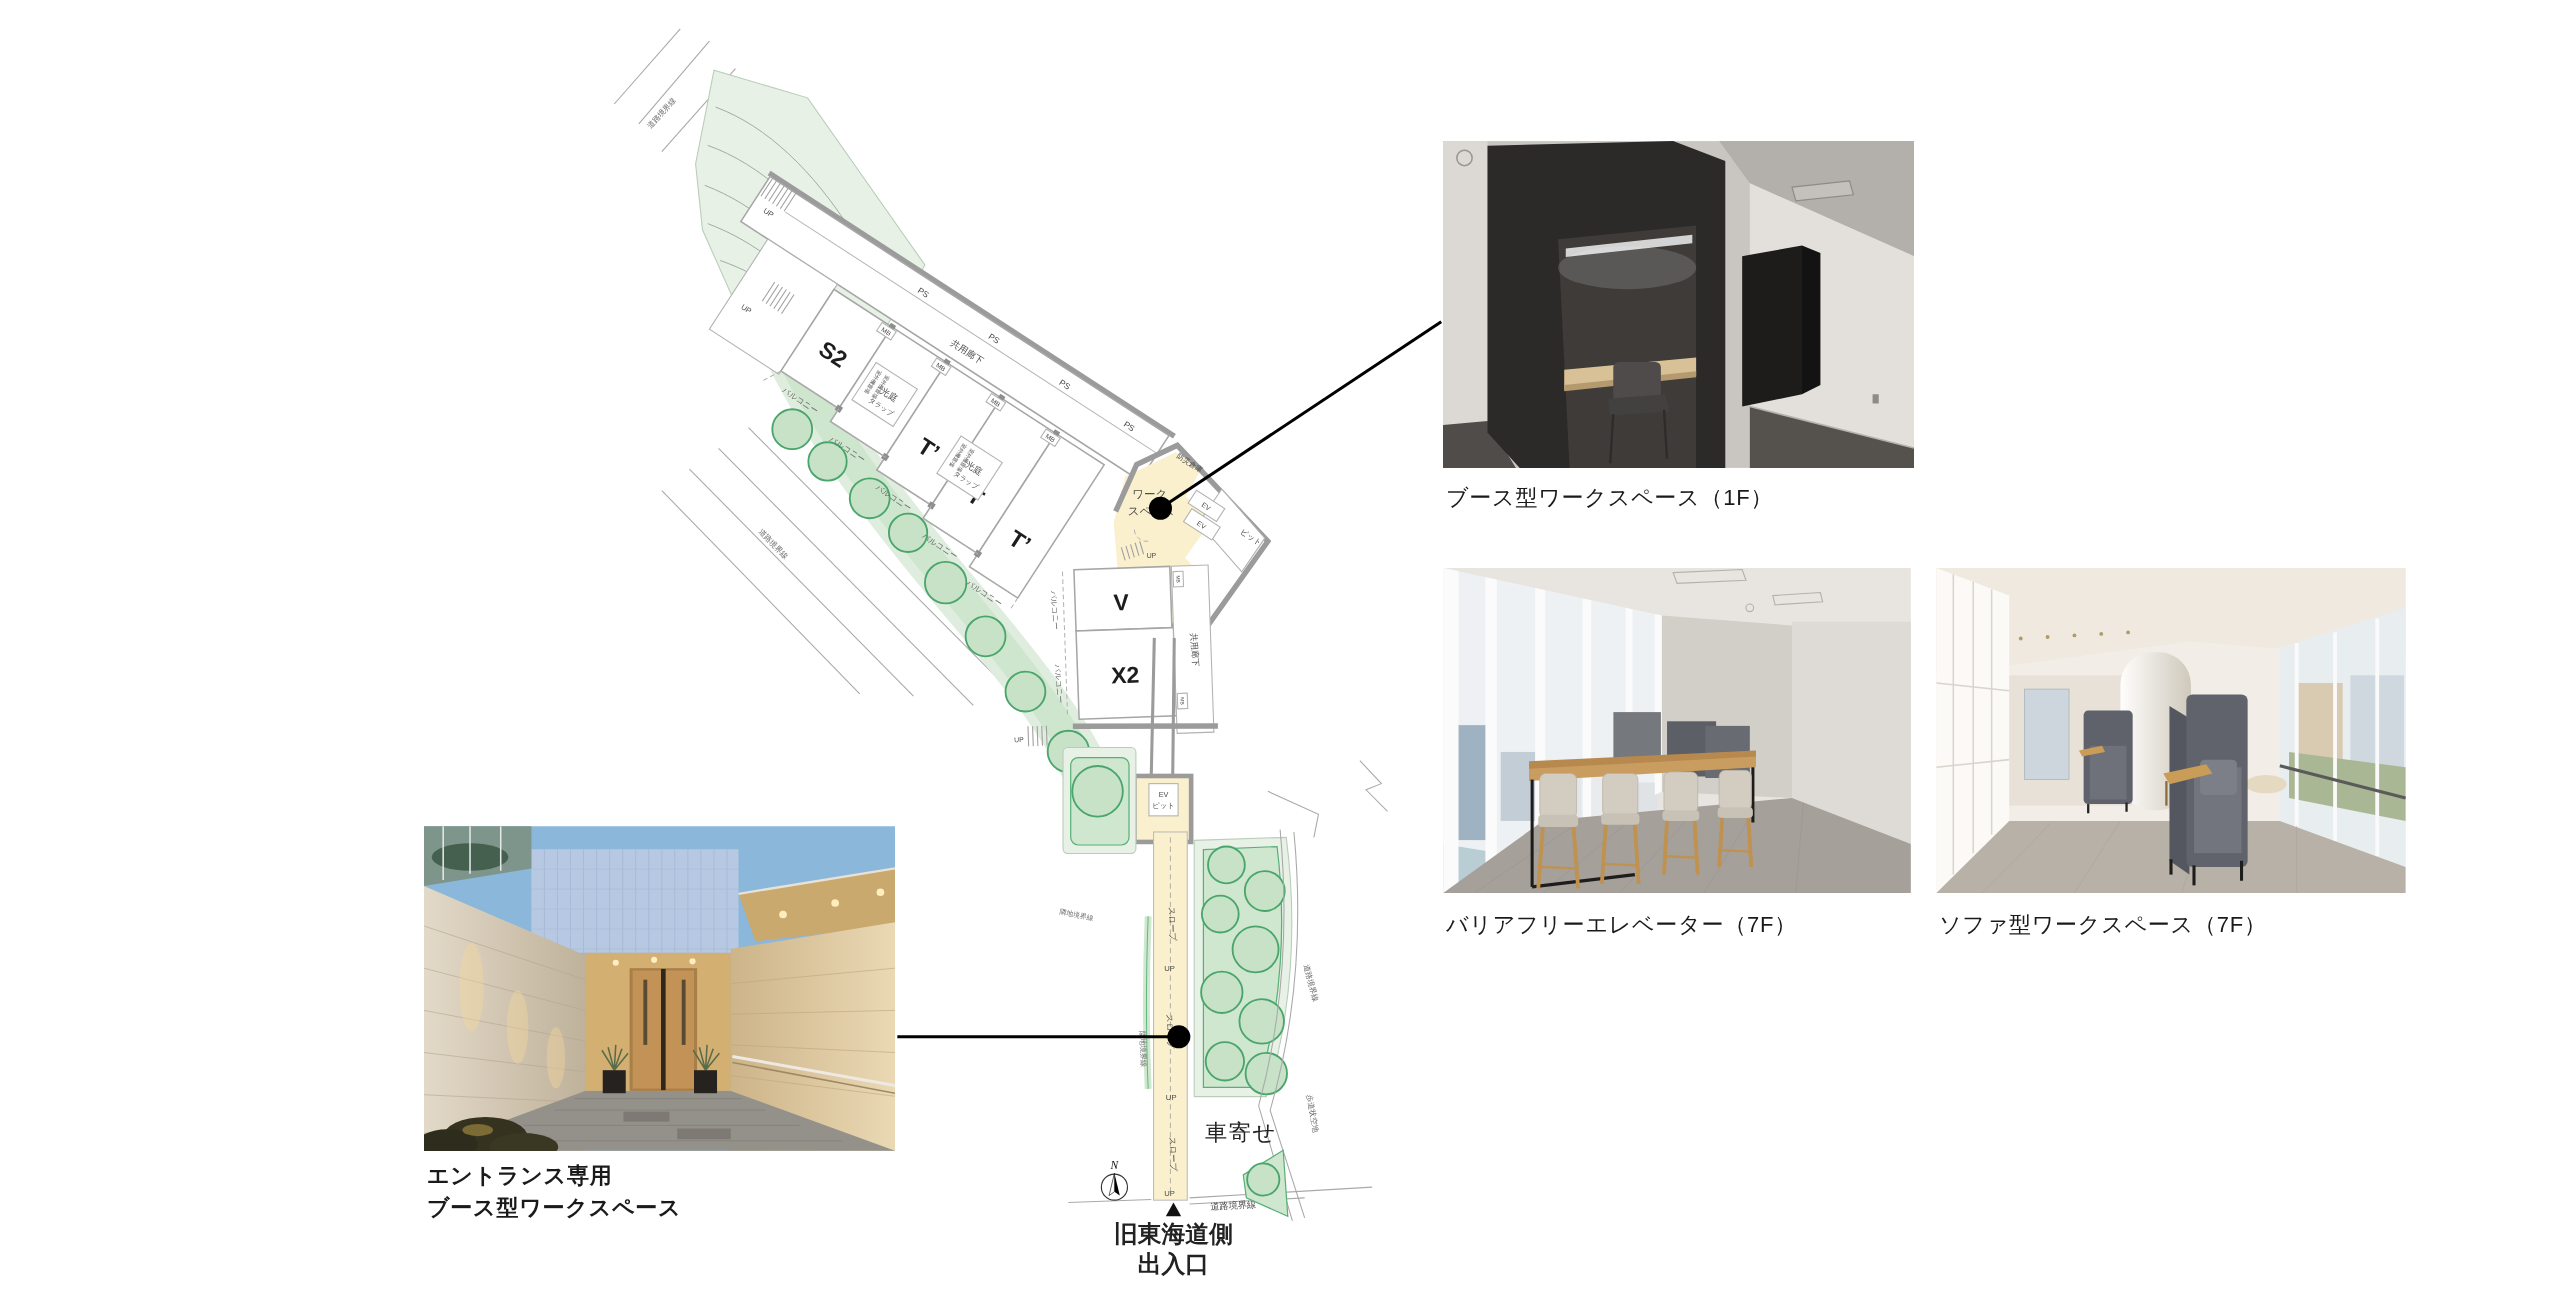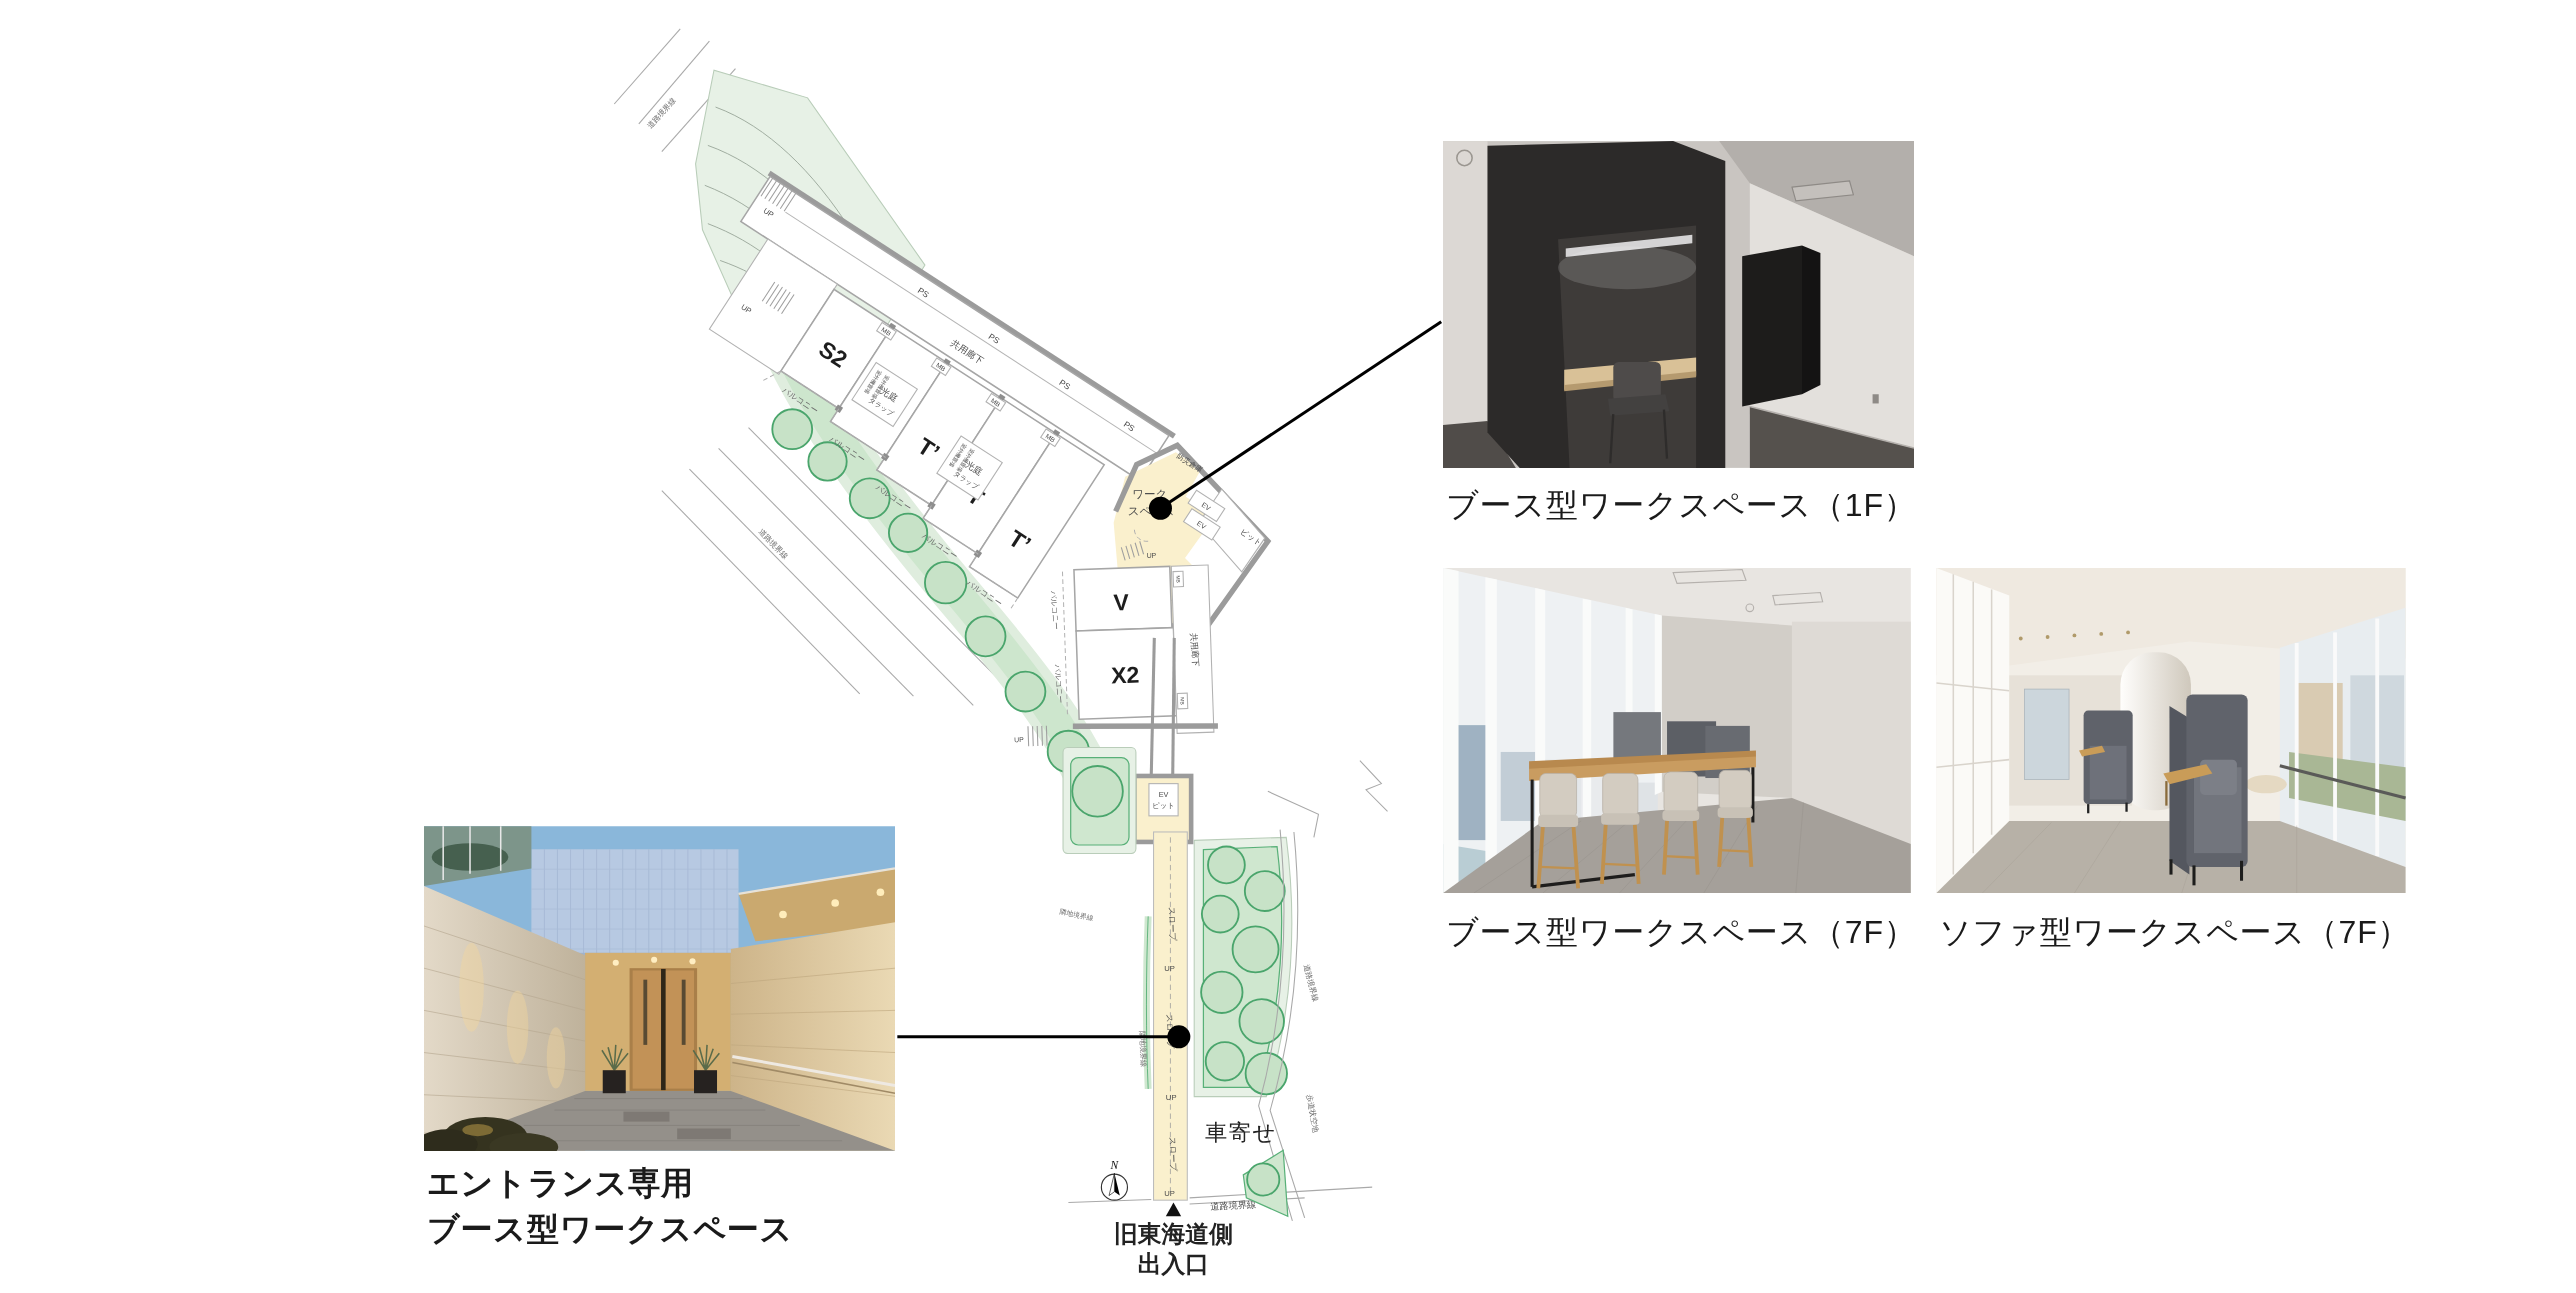--- a/index.html
+++ b/index.html
@@ -1,19 +1,19 @@
 <!DOCTYPE html>
 <html style="font-size:12.3px"><head>
 <meta charset="utf-8">
 <style>
   html,body{margin:0;padding:0;background:#ffffff;}
   body{width:2576px;height:1294px;position:relative;overflow:hidden;
        font-family:"Liberation Sans","DejaVu Sans",sans-serif;}
   .abs{position:absolute;}
-  .caption{color:#1a1a1a;font-size:32px;letter-spacing:0.8px;line-height:1.45;white-space:nowrap;}
+  .caption{color:#1a1a1a;font-size:22px;letter-spacing:0.8px;line-height:1.45;white-space:nowrap;}
   svg text{font-family:"Liberation Sans","DejaVu Sans",sans-serif;}
   .lbl{fill:#4a4a4a;}
   .lbl2{fill:#6a6a6a;}
   .roomlbl{fill:#1d1d1d;font-weight:600;}
   .room{fill:#ffffff;stroke:#a6a6a6;stroke-width:2;}
   .roomthin{fill:#ffffff;stroke:#b2b2b2;stroke-width:1.4;}
   .wallT{stroke:#9b9b9b;stroke-width:7;fill:none;stroke-linecap:square;}
   .wallM{stroke:#9b9b9b;stroke-width:4;fill:none;}
   .thin{stroke:#b5b5b5;stroke-width:1.3;fill:none;}
   .bline{stroke:#a9a9a9;stroke-width:1.4;fill:none;}
@@ -391,21 +391,21 @@
     <g>
       <rect x="360" y="264" width="42" height="52" rx="8" fill="#d3ccc1" stroke="#b9b2a7"></rect>
       <rect x="358" y="312" width="46" height="14" rx="5" fill="#c8c1b6"></rect>
       <line x1="364" y1="326" x2="360" y2="390" stroke="#c0914f" stroke-width="5"></line>
       <line x1="398" y1="326" x2="402" y2="390" stroke="#c0914f" stroke-width="5"></line>
       <line x1="361" y1="368" x2="401" y2="370" stroke="#c0914f" stroke-width="3"></line>
     </g>
   </g>
 </svg>
 </div>
-<div class="abs caption" style="left:1446px;top:909px;">ブース型ワークスペース（7F）</div>
+<div class="abs caption" style="left:1446px;top:909px;">バリアフリーエレベーター（7F）</div>
 
 <div class="abs" style="left:1936px;top:568px;width:470px;height:325px;">
 <svg width="470" height="325" viewBox="0 0 612 424">
   <defs>
     <linearGradient id="colgrad" x1="0" y1="0" x2="1" y2="0">
       <stop offset="0" stop-color="#fffefc"></stop>
           <stop offset="1" stop-color="#cfc8bc"></stop>
     </linearGradient>
   </defs>
   <rect width="612" height="424" fill="#f2eee7"></rect>

